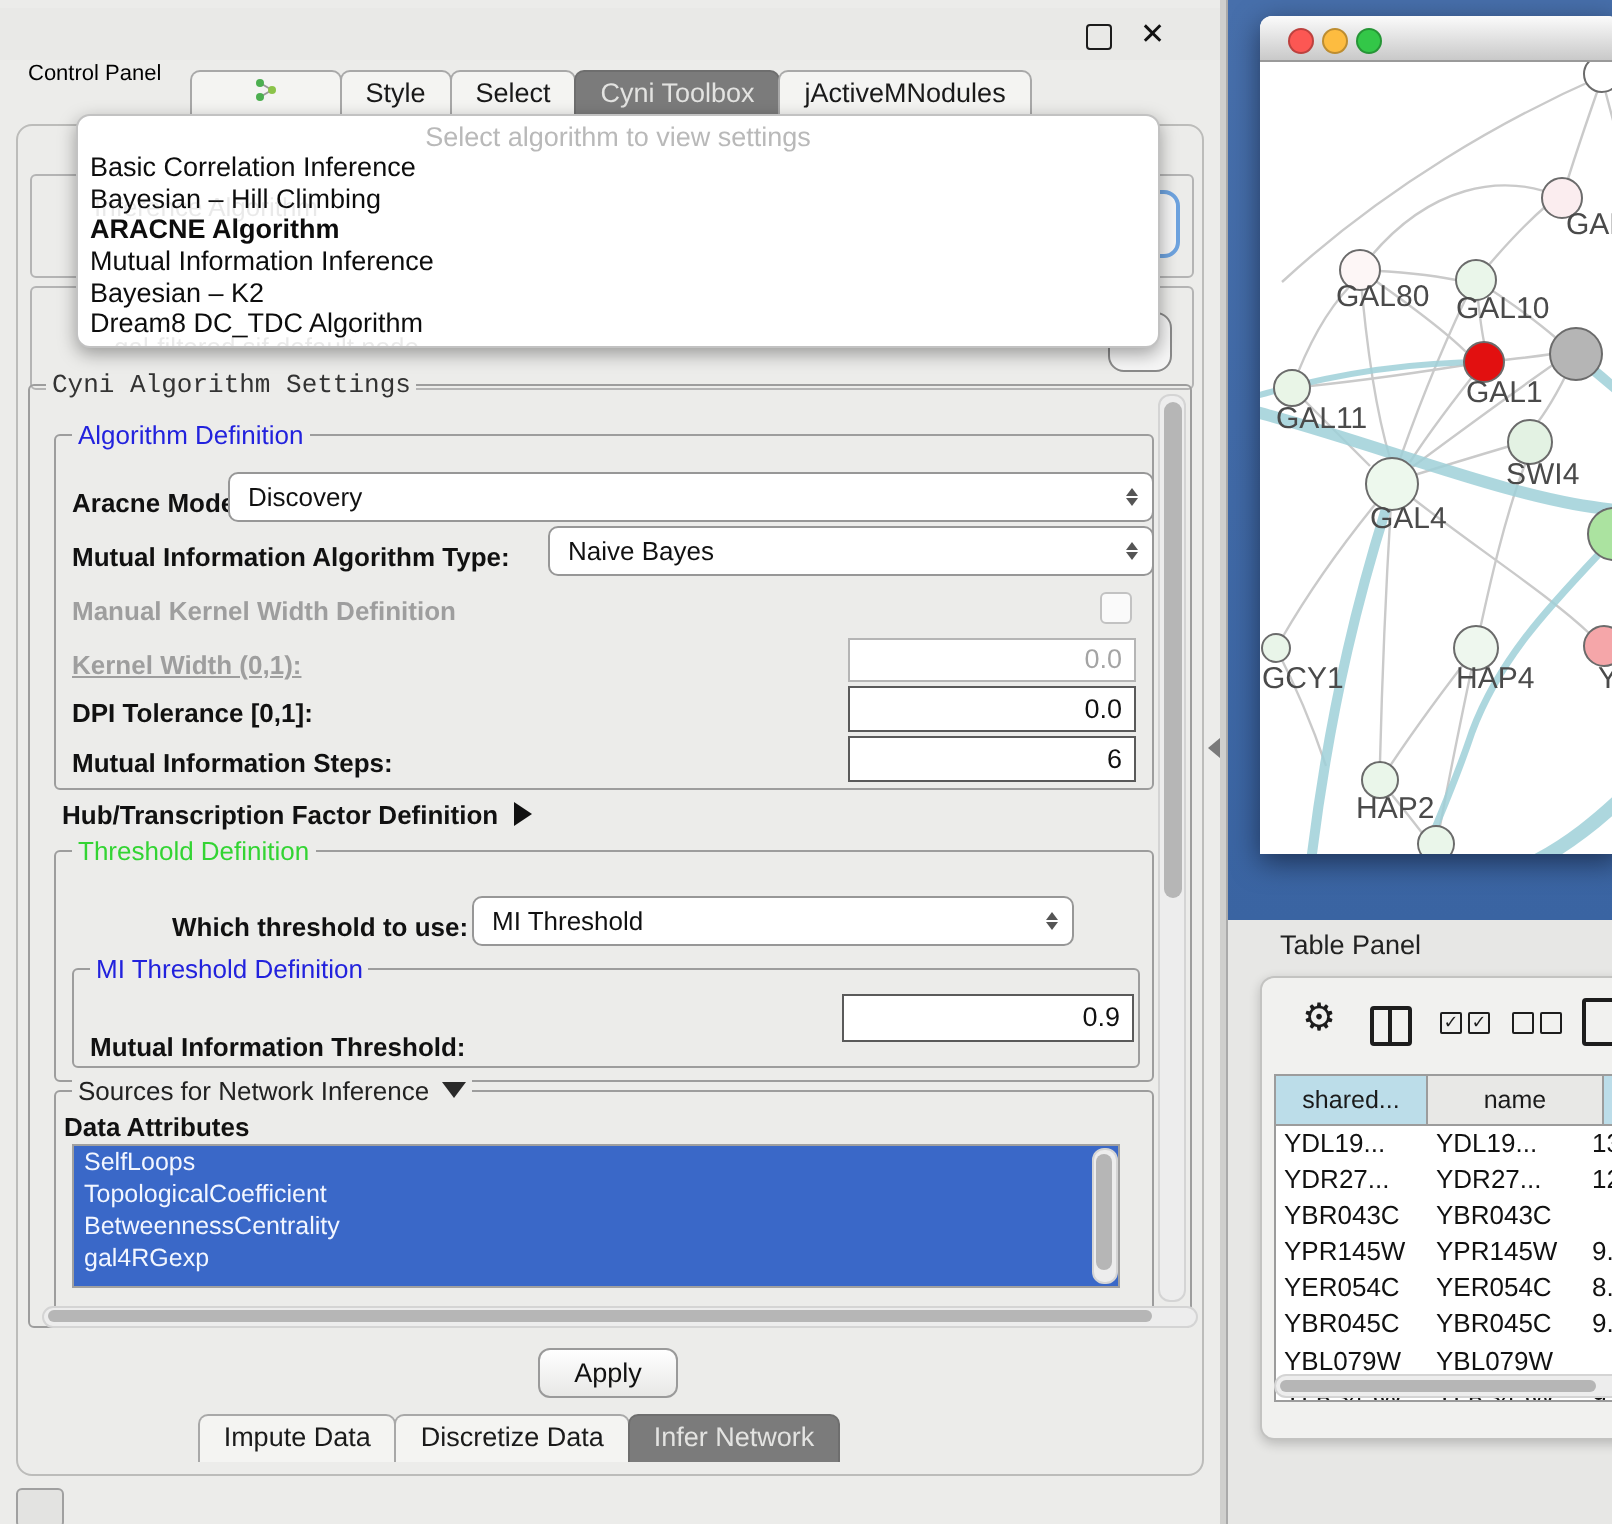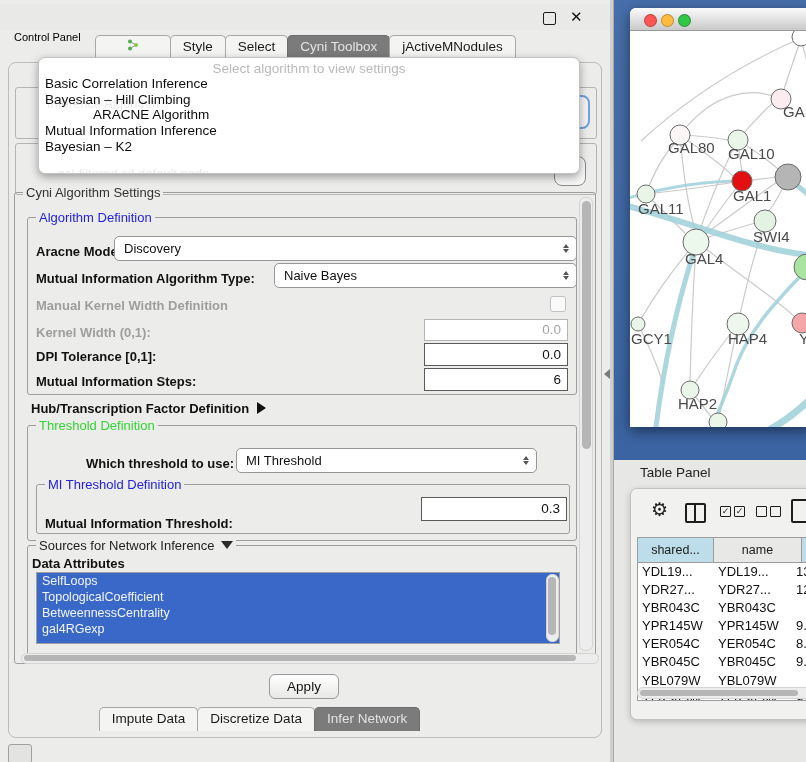--- a/index.html
+++ b/index.html
@@ -32,21 +32,21 @@
   
   .ghost-box{border:1px solid #b4b4b4;border-radius:3px;background:#ececea;}
   #ghost-combo-a{right:6px;top:7px;width:34px;height:30px;border:2.5px solid #6ea3df;border-radius:8px;background:#f4f4f4;}
   #ghost-combo-b{right:10px;top:12px;width:30px;height:28px;border:1.5px solid #8a8a8a;border-radius:8px;background:#f6f6f6;}
 
   
   #algo-popup{left:38px;top:57px;width:540px;height:115px;background:#fff;border:1px solid #c2c2c2;
               border-radius:7px;box-shadow:0 3px 9px rgba(0,0,0,.35);z-index:5;overflow:hidden;}
   #algo-popup .ph{text-align:center;color:#b9b9b9;font-size:13.5px;margin-top:3px;}
   .algo-item{font-size:13.5px;color:#0d0d0d;padding:0 0 0 6px;height:15.7px;line-height:15.7px;white-space:nowrap;}
-  .algo-item.sel{font-weight:normal;margin-left:48px;}
+  .algo-item.sel{font-weight:bold;}
   .ghost-text{position:absolute;color:#555;opacity:.12;font-size:13px;pointer-events:none;}
 
   
   .gbox{position:absolute;border:1px solid #9d9d9d;border-radius:3px;}
   .legend{position:absolute;top:-8px;left:8px;background:#ececea;padding:0 3px;font-size:13px;white-space:nowrap;}
   .legend.blue{color:#2222dd;}
   .legend.green{color:#33d433;}
   .lab{position:absolute;font-size:13px;font-weight:bold;color:#111;white-space:nowrap;}
   .lab.dis{color:#9e9e9e;}
   .combo{position:absolute;background:#fff;border:1px solid #979797;border-radius:5px;
@@ -165,27 +165,28 @@
   </div>
 
   <div id="algo-popup" class="abs">
     <div class="ph">Select algorithm to view settings</div>
     <div id="algo-items">
         <div class="algo-item">Basic Correlation Inference</div>
         <div class="algo-item">Bayesian – Hill Climbing</div>
         <div class="algo-item sel">ARACNE Algorithm</div>
         <div class="algo-item">Mutual Information Inference</div>
         <div class="algo-item">Bayesian – K2</div>
+        <div class="algo-item">Dream8 DC_TDC Algorithm</div>
       </div>
     <span class="ghost-text" style="left:8px;top:38px;">Inference Algorithm</span>
     <span class="ghost-text" style="left:18px;top:108px;">gal-filtered.sif default node</span>
   </div>
 
   <div class="gbox" style="left:14px;top:192px;width:580px;height:470px;">
-    <span class="legend" style="color:#333;">Cyni Algorithm Settings</span>
+    <span class="legend" style="color:#333;font-family:Liberation Mono, monospace;">Cyni Algorithm Settings</span>
 
     <div class="gbox" style="left:12px;top:24px;width:548px;height:176px;">
       <span class="legend blue">Algorithm Definition</span>
 
       <span class="lab" style="left:8px;top:26px;">Aracne Mode:</span>
       <div class="combo" style="left:86px;top:18px;width:452px;height:23px;">
         <span>Discovery</span>
         <span class="spin">
             <i class="up"></i>
             <i class="dn"></i>
@@ -197,21 +198,21 @@
         <span>Naive Bayes</span>
         <span class="spin">
             <i class="up"></i>
             <i class="dn"></i>
           </span>
       </div>
 
       <span class="lab dis" style="left:8px;top:80px;">Manual Kernel Width Definition</span>
       <span class="checkbox" style="left:522px;top:78px;"></span>
 
-      <span class="lab dis" style="left:8px;top:107px;">Kernel Width (0,1):</span>
+      <span class="lab dis" style="left:8px;top:107px;text-decoration:underline;">Kernel Width (0,1):</span>
       <div class="nfield dis" style="left:396px;top:101px;width:136px;height:20px;line-height:20px;">0.0</div>
 
       <span class="lab" style="left:8px;top:131px;">DPI Tolerance [0,1]:</span>
       <div class="nfield" style="left:396px;top:125px;width:136px;height:21px;line-height:21px;">0.0</div>
 
       <span class="lab" style="left:8px;top:156px;">Mutual Information Steps:</span>
       <div class="nfield" style="left:396px;top:150px;width:136px;height:21px;line-height:21px;">6</div>
     </div>
 
     <div class="abs" style="left:16px;top:206px;">
@@ -226,21 +227,21 @@
         <span>MI Threshold</span>
         <span class="spin">
             <i class="up"></i>
             <i class="dn"></i>
           </span>
       </div>
 
       <div class="gbox" style="left:8px;top:58px;width:532px;height:48px;">
         <span class="legend blue">MI Threshold Definition</span>
         <span class="lab" style="left:8px;top:31px;">Mutual Information Threshold:</span>
-        <div class="nfield" style="left:384px;top:12px;width:138px;height:22px;line-height:22px;">0.3</div>
+        <div class="nfield" style="left:384px;top:12px;width:138px;height:22px;line-height:22px;">0.9</div>
       </div>
     </div>
 
     <div class="gbox" style="left:12px;top:352px;width:548px;height:110px;">
       <span class="legend" style="color:#222;"><span>Sources for Network Inference</span><span class="tri-down"></span></span>
       <span class="lab" style="left:4px;top:10px;">Data Attributes</span>
       <div id="attr-list" style="left:8px;top:26px;width:522px;height:70px;">
           <div class="attr-item">SelfLoops</div>
           <div class="attr-item">TopologicalCoefficient</div>
           <div class="attr-item">BetweennessCentrality</div>

